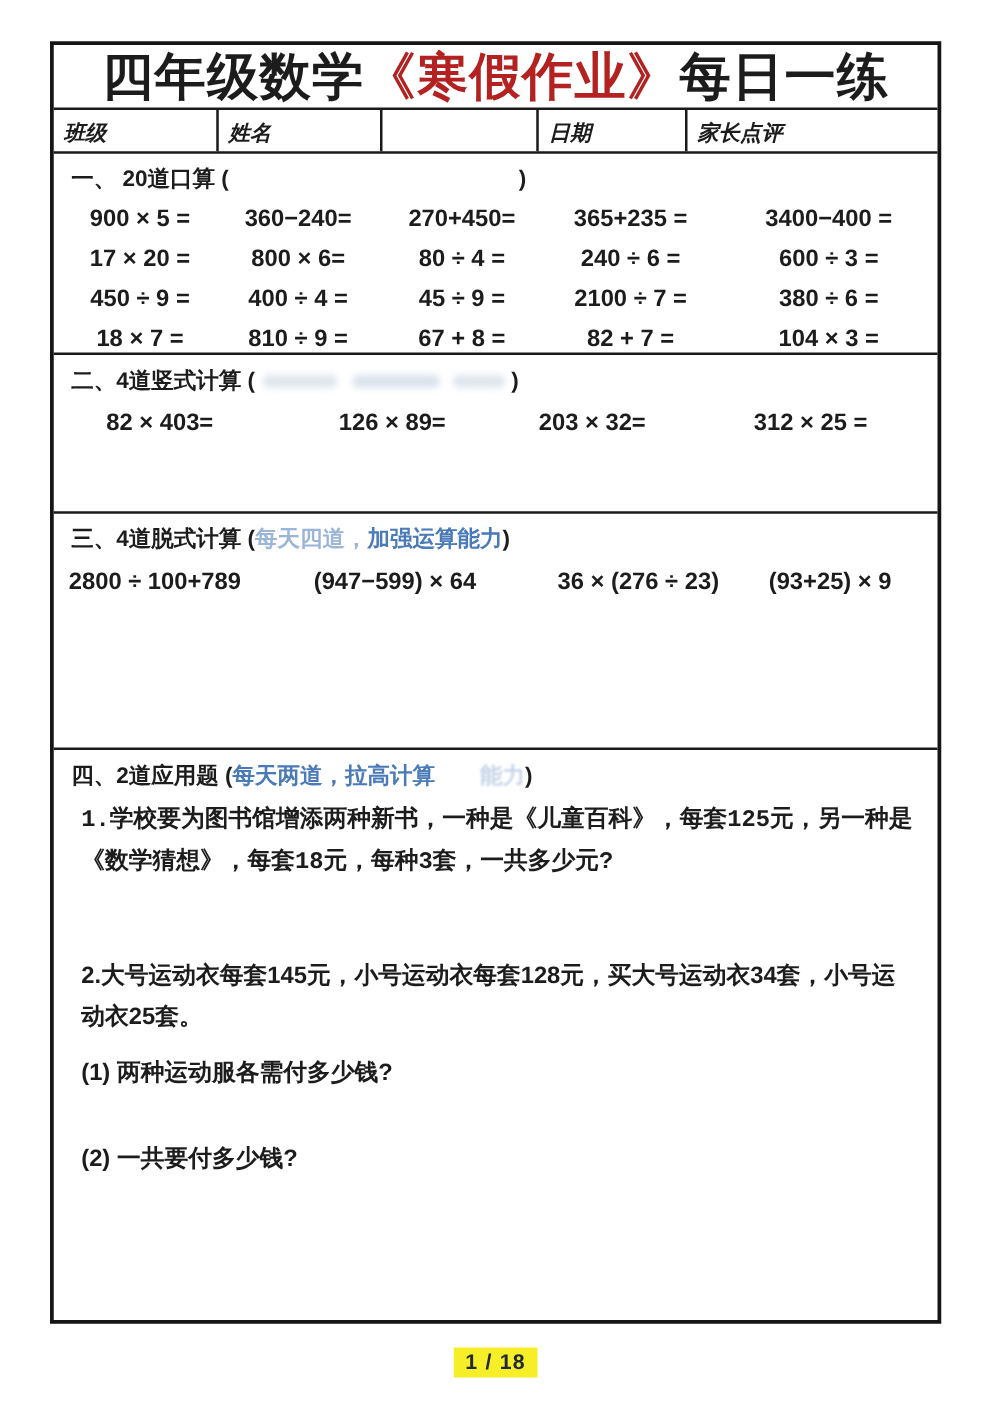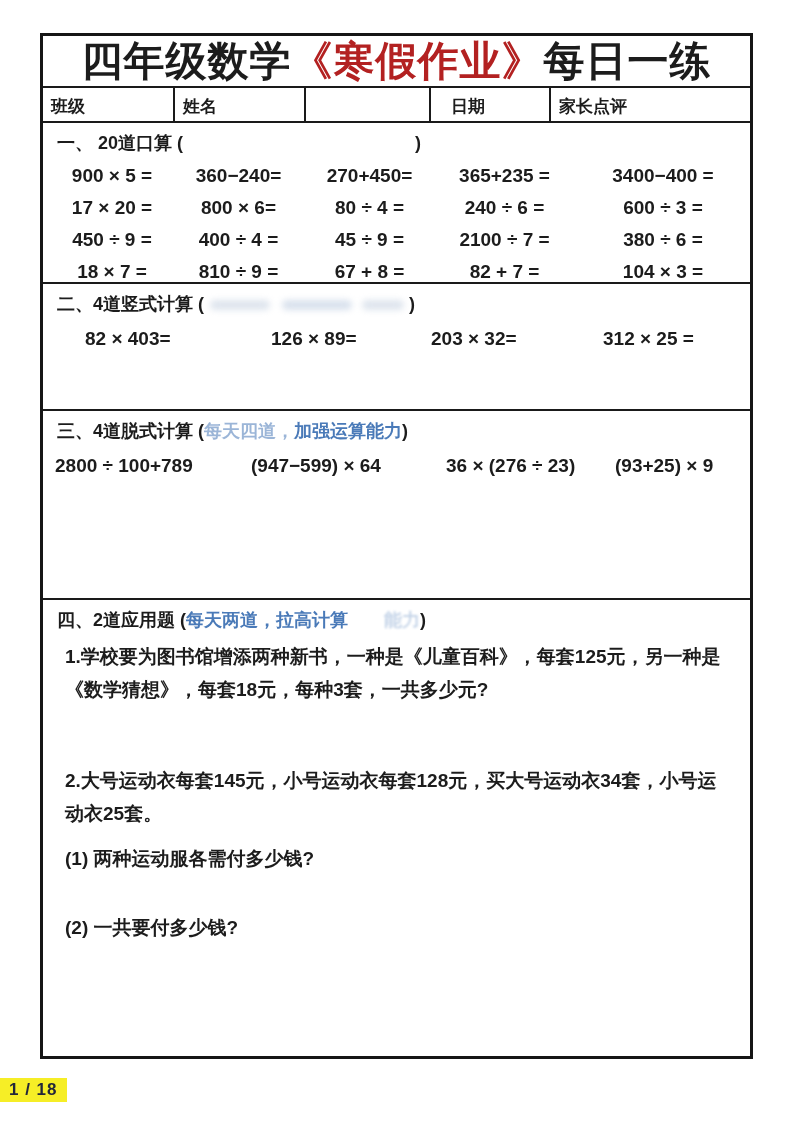--- a/index.html
+++ b/index.html
@@ -3,23 +3,23 @@
 <meta charset="utf-8">
 <style>
   * { margin:0; padding:0; box-sizing:border-box; }
   html,body { width:793px; height:1122px; background:#ffffff; font-family:"Liberation Sans", sans-serif; color:#1c1c1c; }
   .sheet { position:absolute; left:40px; top:33px; width:713px; height:1026px; border:3px solid #151515; background:#fff; display:flex; flex-direction:column; }
 
   .title-box { height:52px; border-bottom:2px solid #1a1a1a; display:flex; align-items:center; justify-content:center; font-family:"Liberation Serif", serif; font-weight:bold; font-size:41px; letter-spacing:1px; white-space:nowrap; overflow:hidden; }
   .title-red { color:#b32121; }
 
   .info-row { height:35px; border-bottom:2px solid #1a1a1a; display:flex; font-weight:bold; font-size:17px; }
-  .info-cell { border-right:2px solid #1a1a1a; padding:7px 4px 0 8px; height:100%; }
+  .info-cell { border-right:2px solid #1a1a1a; padding:7px 4px 0 8px; height:100%;font-style:italic; }
   .info-cell:last-child { border-right:none; }
-  .w1{width:132px;} .w2{width:131px;} .w3{width:125px;} .w4{width:108px;margin-left:12px;} .w5{flex:1;}
+  .w1{width:132px;} .w2{width:131px;} .w3{width:125px;} .w4{width:119px;} .w5{flex:1;}
 
   .section { position:relative; border-bottom:2px solid #1a1a1a; }
   .section:last-of-type { border-bottom:none;border-radius:28px; }
   .sec-head { font-size:18px; font-weight:bold; padding:8px 0 0 14px; white-space:nowrap; }
   .sec1 { height:161px; }
   .sec2 { height:127px; }
   .sec3 { height:189px; }
   .sec4 { height:427px; }
 
   .paren { font-weight:bold; }
@@ -35,26 +35,26 @@
   .sm2 { left:78px; width:70px; background:#b9c9de; }
   .sm3 { left:158px; width:42px; }
 
   .oral-grid { display:grid; grid-template-columns:118px 135px 127px 143px auto; padding-left:10px; margin-top:5px; font-size:19px; font-weight:600;text-align:center; }
   .oral-grid .cell { height:32px; line-height:32px; white-space:nowrap; }
 
   .prob-row2 { display:grid; grid-template-columns:186px 160px 172px auto; padding-left:42px; margin-top:12px; font-size:19px; font-weight:600; white-space:nowrap; }
   .prob-row3 { display:grid; grid-template-columns:196px 195px 169px auto; padding-left:12px; margin-top:12px; font-size:19px; font-weight:600; white-space:nowrap; }
 
   .app-body { padding:6px 20px 0 22px; font-size:19px; font-weight:600; line-height:33px; }
-  .app-p1 { margin-top:2px; }
+  .app-p1 { margin-top:2px;font-family:Liberation Mono, monospace; }
   .app-p2 { margin-top:58px; }
   .app-q1 { margin-top:12px; }
   .app-q2 { margin-top:36px; }
 
-  .footer { position:absolute; left:0; top:1078px; width:793px; display:flex; }
+  .footer { position:absolute; left:0; top:1078px; width:793px; display:flex; justify-content:center; }
   .page-badge { background:#f6ee26; color:#23273a; font-weight:bold; font-size:17px; padding:2px 9px; letter-spacing:1px; }
 </style>
 </head>
 <body>
 
 <div class="sheet">
 
   <div class="title-box">
     <span>四年级数学</span>
       <span class="title-red">《寒假作业》</span>

